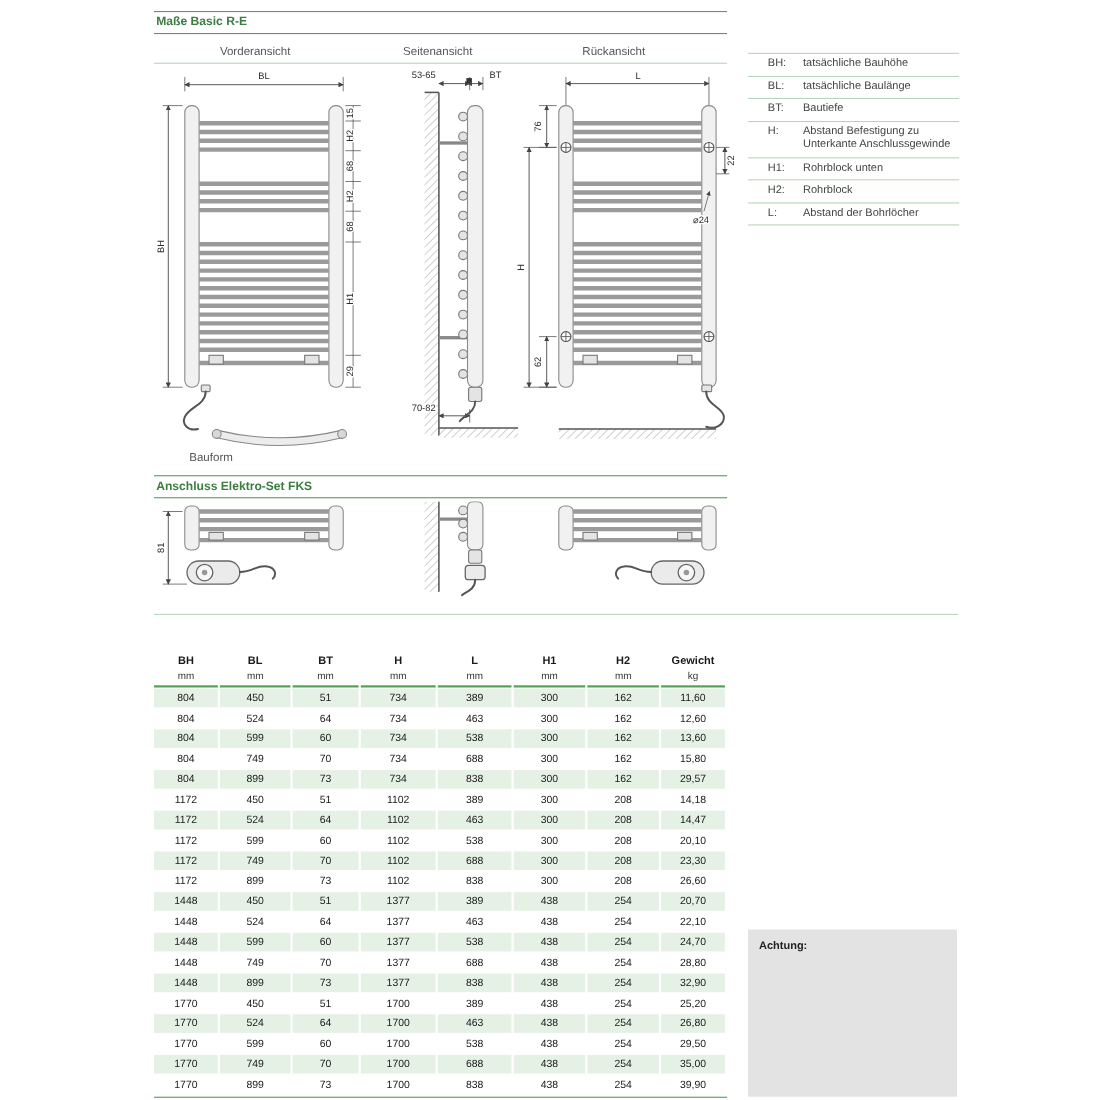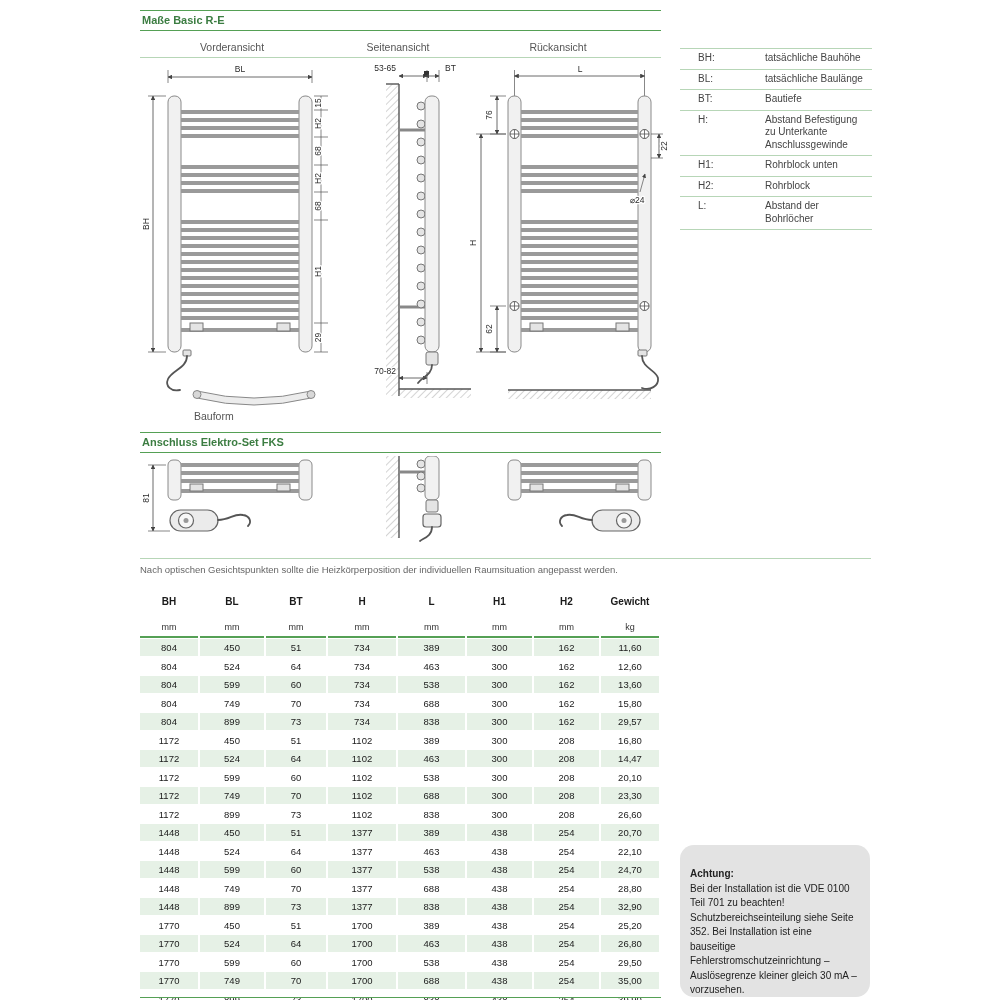--- a/index.html
+++ b/index.html
@@ -11,39 +11,39 @@
   }
   *{margin:0;padding:0;box-sizing:border-box;}
   html,body{background:#fff;}
   body{font-family:"Liberation Sans", sans-serif; color:#333;}
   .page{position:relative;width:1000px;height:1000px;background:#fff;overflow:hidden;}
   .abs{position:absolute;}
   .rule-green{height:0;border-top:1px solid var(--accent);}
   .rule-light{height:0;border-top:1px solid var(--lightline);}
   .sec-title{font-size:11px;font-weight:bold;color:var(--heading);}
   .view-label{font-size:10.5px;color:#555;text-align:center;}
-  .bauform-label{font-size:10.5px;color:#555;margin-left:22px;}
+  .bauform-label{font-size:10.5px;color:#555;}
   .note{font-size:9.5px;color:#666;white-space:nowrap;}
 
   
   .legend{border-top:1px solid var(--lightline);font-size:10px;color:#444;}
   .legend-item{display:flex;padding:3px 2px 4px 4px;border-bottom:1px solid var(--lightline);line-height:1.25;}
   .legend-key{flex:0 0 46px;padding-left:14px;}
-  .legend-desc{flex:1;margin-left:35px;}
+  .legend-desc{flex:1;}
 
   
   .dim-table{border-collapse:separate;border-spacing:2px 1px;table-layout:fixed;width:523px;}
   .dim-table th{font-weight:bold;font-size:10px;color:#1a1a1a;text-align:center;vertical-align:top;
     padding:3px 0 4px;border-bottom:2px solid var(--accent);line-height:1.15;}
-  .dim-table th .unit{font-weight:normal;font-size:9px;color:#333;margin-top:14px;}
+  .dim-table th .unit{font-weight:normal;font-size:9px;color:#333;margin-top:1px;}
   .dim-table td{text-align:center;height:17.5px;font-size:9.5px;color:#1a1a1a;background:#fff;}
   .dim-table tr.tint td{background:var(--tint);}
 
   
-  .warning-box{background:var(--warnbg);padding:22px 10px;font-size:10px;line-height:1.45;color:#222;border-radius:14px;}
+  .warning-box{background:var(--warnbg);padding:9px 10px;font-size:10px;line-height:1.45;color:#222;}
   .warning-title{font-weight:bold;}
 
   
   .tube{fill:#f1f1f1;stroke:#8a8a8a;stroke-width:1;}
   .rungs{stroke:#9a9a9a;stroke-width:4;fill:none;}
   .fit{fill:#e4e4e4;stroke:#777;stroke-width:1;}
   .ext{stroke:#555;stroke-width:0.7;fill:none;}
   .dimline{stroke:#444;stroke-width:0.8;}
   .dim-text{font-size:8.5px;fill:#2b2b2b;paint-order:stroke;stroke:#fff;stroke-width:2.5px;stroke-linejoin:round;}
   .wall-edge{stroke:#555;stroke-width:1.4;}
@@ -288,21 +288,20 @@
       <rect class="fit" x="390" y="28" width="13" height="7"></rect>
       <rect class="fit" x="476" y="28" width="13" height="7"></rect>
       <rect class="fks" x="452" y="54" width="48" height="21" rx="10.5"></rect>
       <circle class="knob" cx="484" cy="64.5" r="7.5"></circle>
       <circle cx="484" cy="64.5" r="2.5" fill="#999"></circle>
       <path class="cable" d="M452 64 C440 64 436 57 427 59 C420 60 418 66 422 70"></path>
     </g>
   </svg>
 
   <div class="abs rule-light" style="left:140px;top:558px;width:731px;"></div>
-  <div class="abs note" style="left:140px;top:564px;">Nach optischen Gesichtspunkten sollte die Heizkörperposition der individuellen Raumsituation angepasst werden.</div>
 
   <table class="abs dim-table" style="left:138px;top:592px;">
     <colgroup>
       <col style="width:58px">
         <col style="width:64px">
         <col style="width:60px">
         <col style="width:68px">
       <col style="width:67px">
         <col style="width:65px">
         <col style="width:65px">
@@ -396,21 +395,21 @@
           <td>29,57</td>
         </tr>
         <tr>
           <td>1172</td>
           <td>450</td>
           <td>51</td>
           <td>1102</td>
           <td>389</td>
           <td>300</td>
           <td>208</td>
-          <td>16,80</td>
+          <td>14,18</td>
         </tr>
         <tr class="tint">
           <td>1172</td>
           <td>524</td>
           <td>64</td>
           <td>1102</td>
           <td>463</td>
           <td>300</td>
           <td>208</td>
           <td>14,47</td>
@@ -544,16 +543,15 @@
           <td>438</td>
           <td>254</td>
           <td>39,90</td>
         </tr>
       </tbody>
   </table>
   <div class="abs rule-green" style="left:140px;top:997px;width:521px;"></div>
 
   <div class="abs warning-box" style="left:680px;top:845px;width:190px;height:152px;">
     <div class="warning-title">Achtung:</div>
-    <div class="warning-body">Bei der Installation ist die VDE 0100 Teil 701 zu beachten! Schutzbereichseinteilung siehe Seite 352. Bei Installation ist eine bauseitige Fehlerstromschutzeinrichtung – Auslösegrenze kleiner gleich 30 mA – vorzusehen.</div>
   </div>
 
 </div>
 
 </body></html>

